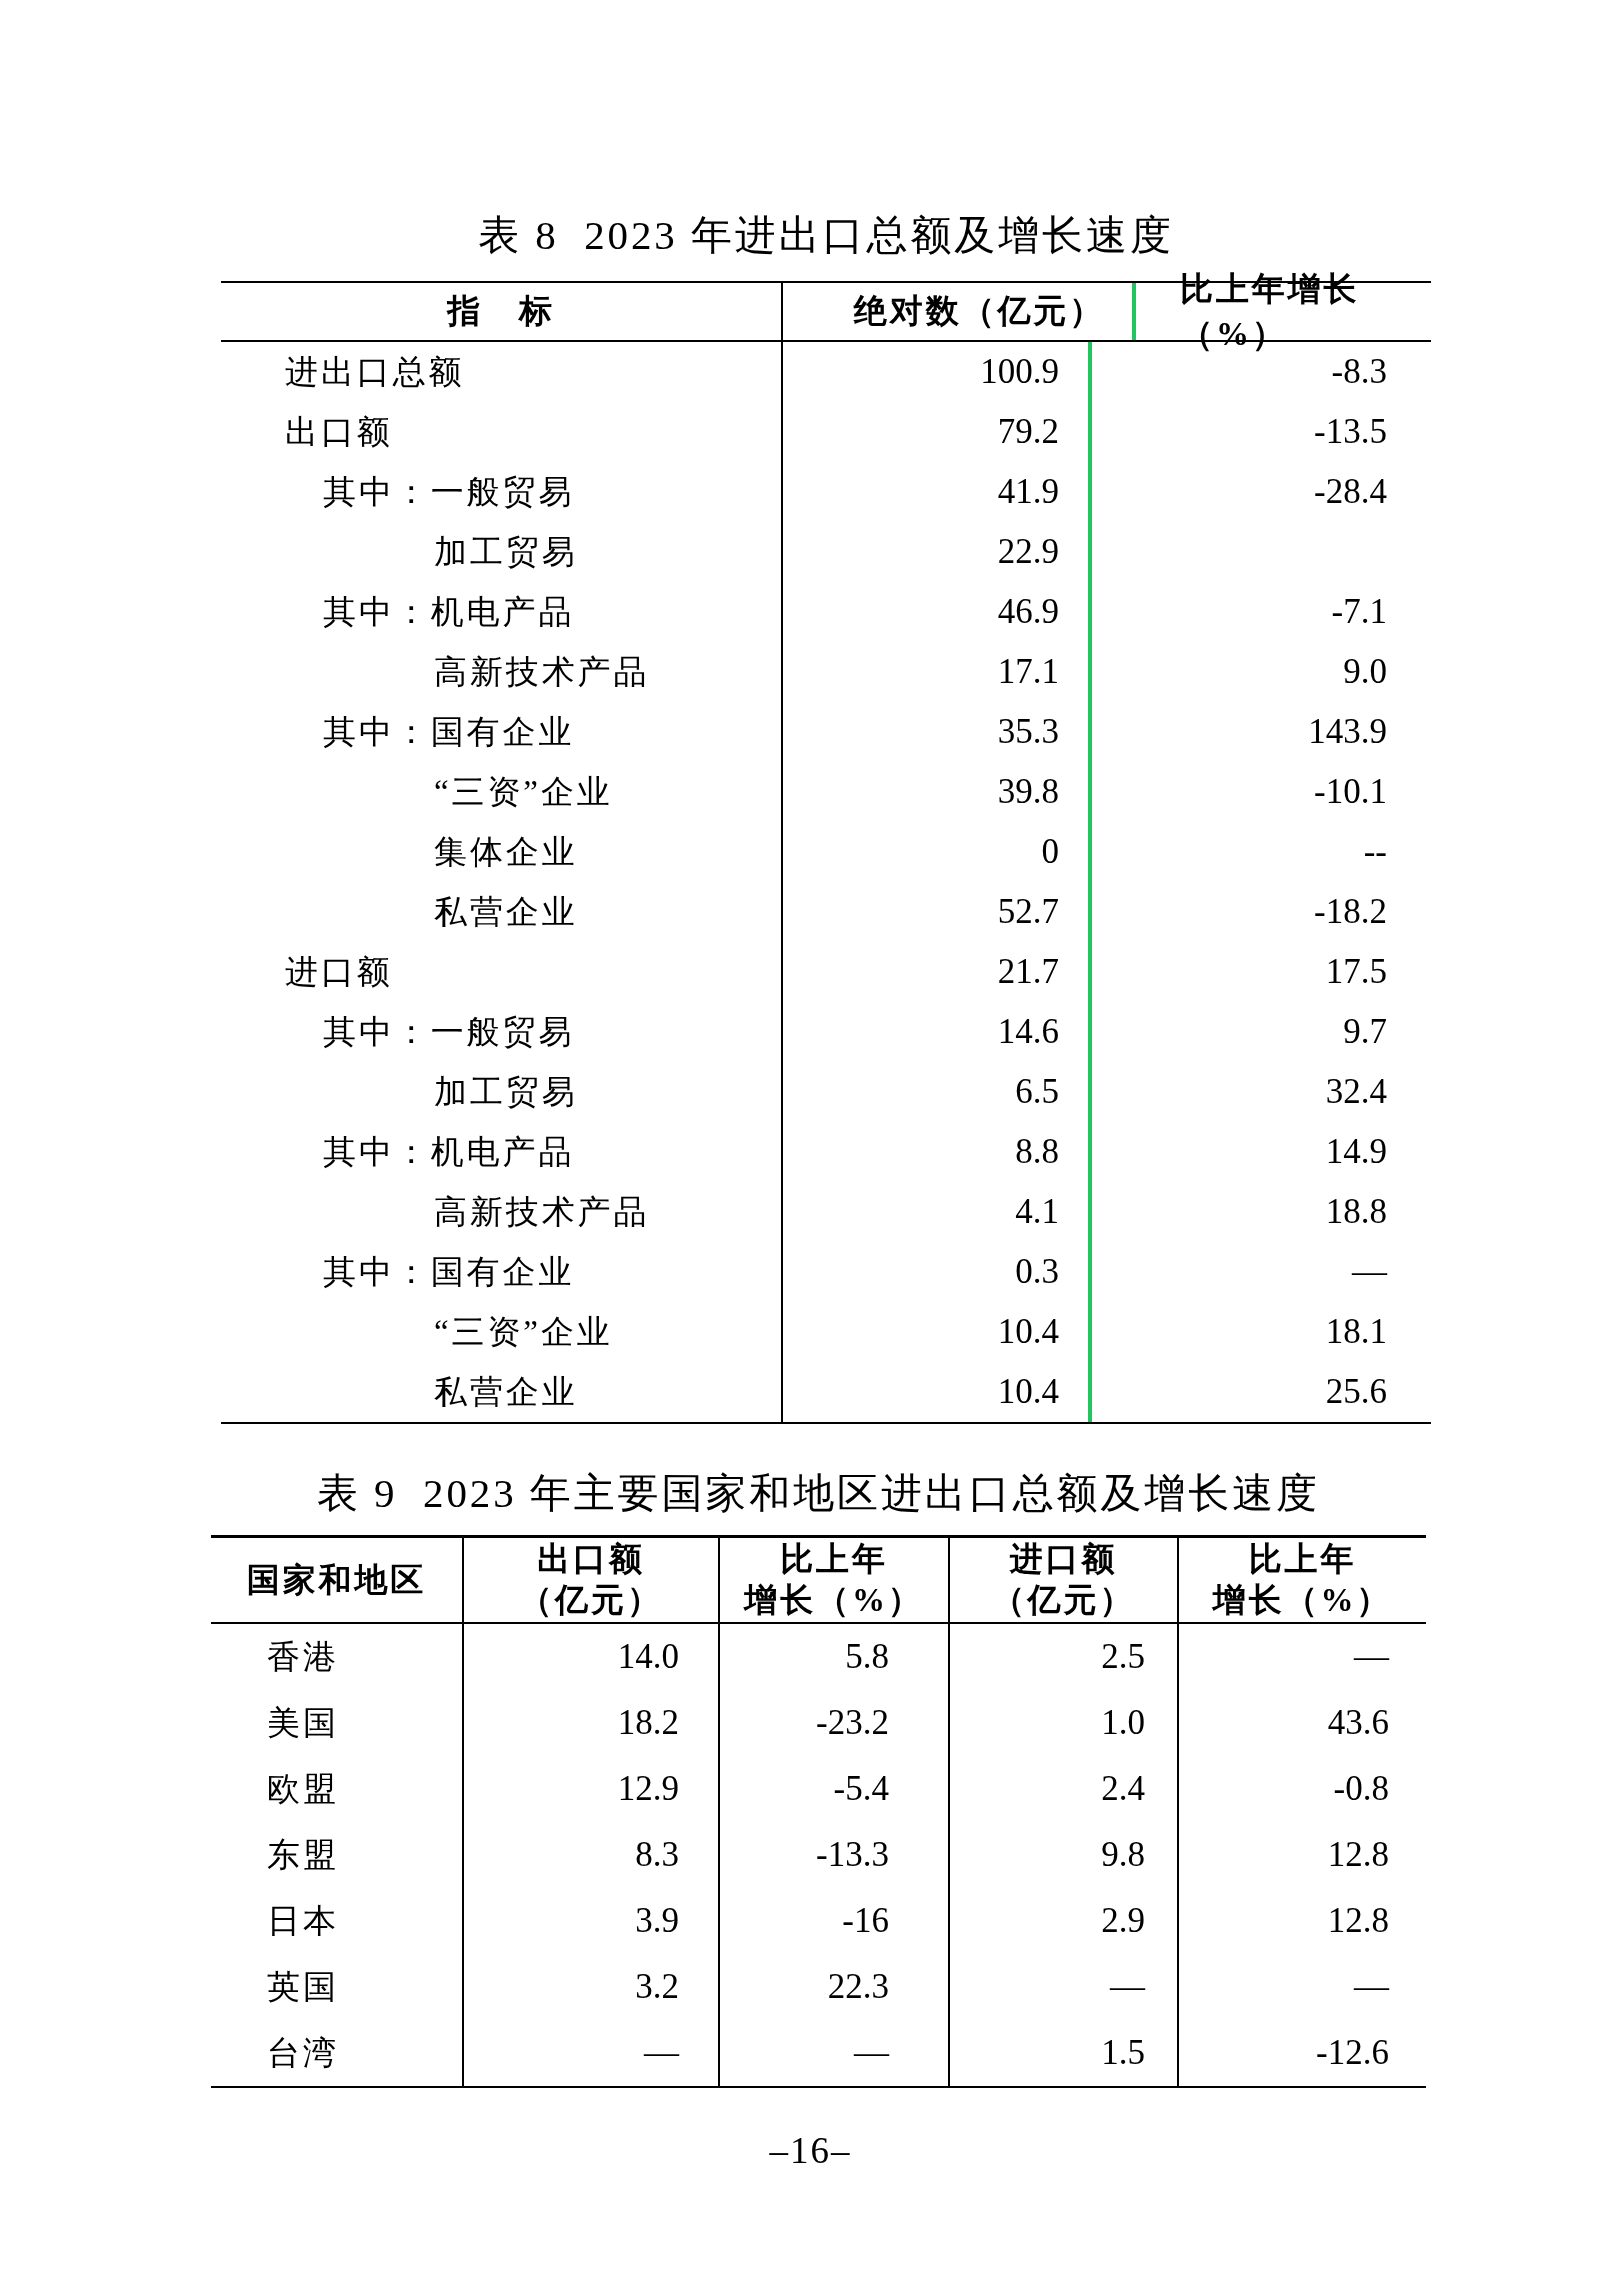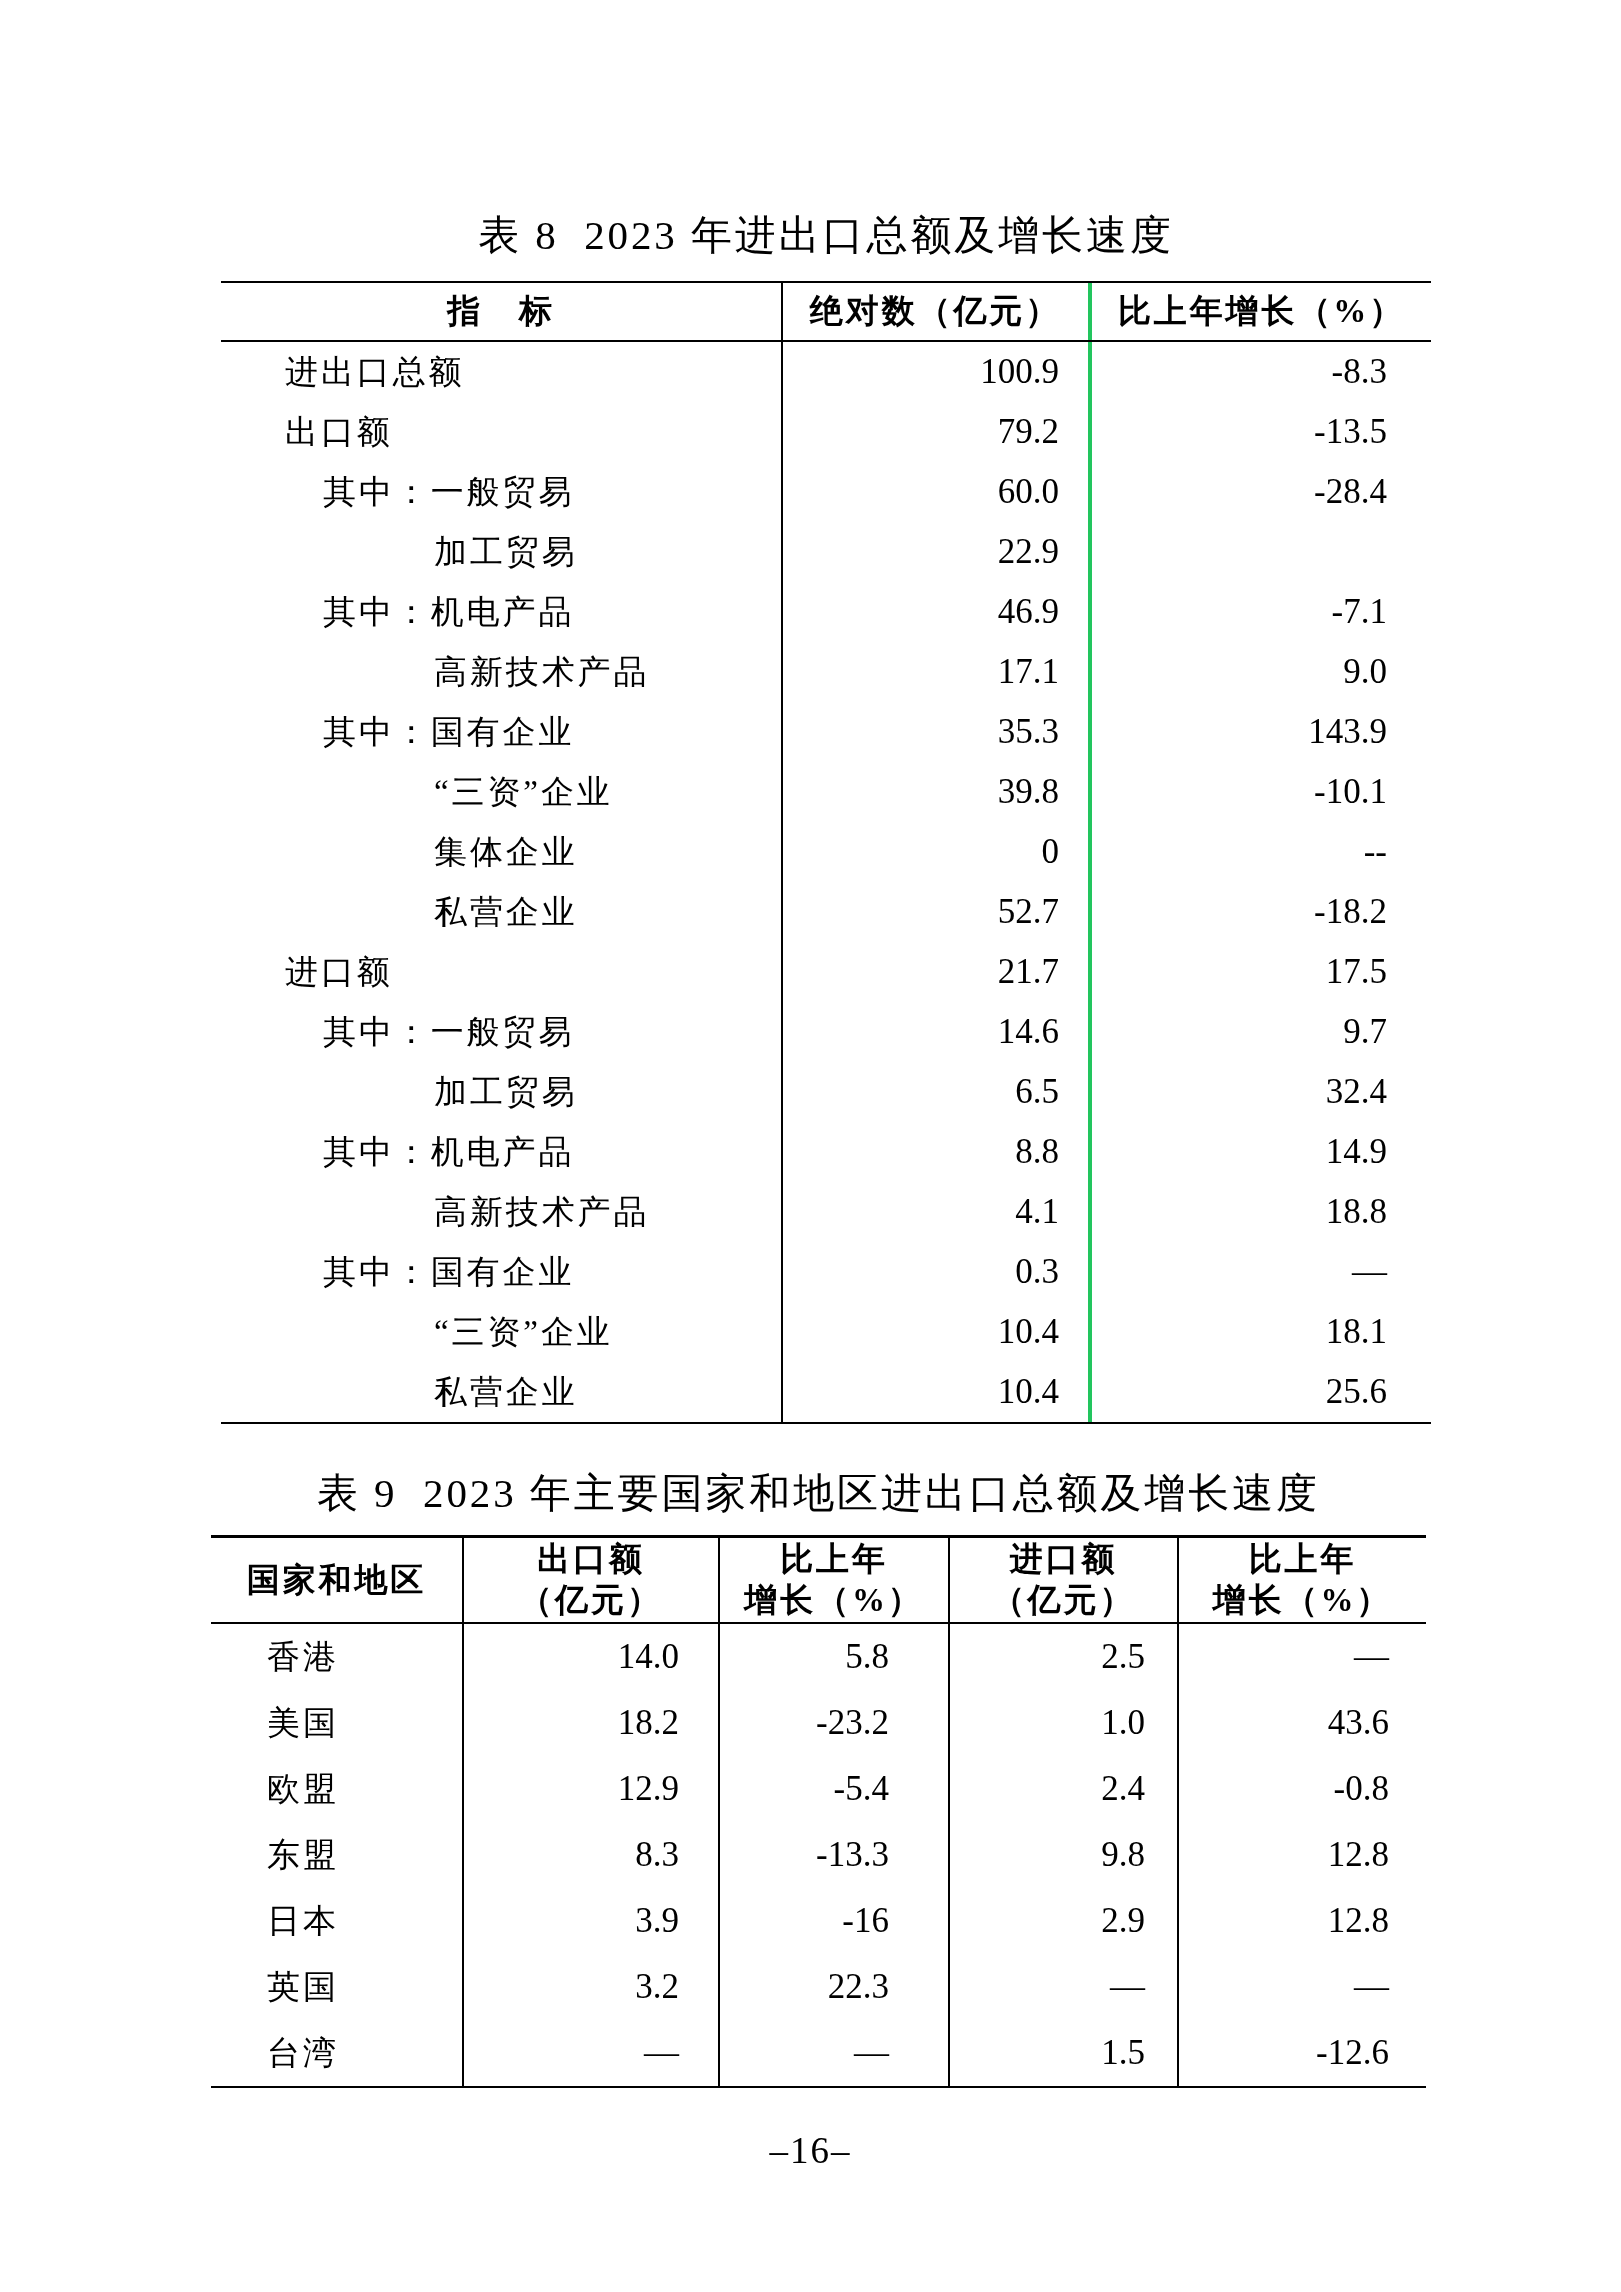--- a/index.html
+++ b/index.html
@@ -18,21 +18,21 @@
   }
   #t8-title { left:221px; width:1210px; top:208px; }
   #t9-title { left:211px; width:1215px; top:1466px; }
   .title-prefix { margin-right:25.5px; }
 
   
   .table8 {
     position:absolute; left:221px; top:281px; width:1210px;
     border-top:2.9px solid #000; border-bottom:2.9px solid #000;
   }
-  .t8-header { display:flex; height:59px; border-bottom:2.9px solid #000; }
+  .t8-header { display:flex; height:59px; border-bottom:2.9px solid #000;gap:44px; }
   .t8-row { display:flex; height:60px; }
   .t8-c1 { width:562px; border-right:2px solid #000; display:flex; align-items:center; }
   .t8-c2 { width:309px; border-right:4px solid #22c55e; display:flex; align-items:center; justify-content:flex-end; padding-right:29px; }
   .t8-c3 { flex:1; display:flex; align-items:center; justify-content:flex-end; padding-right:44px; }
   .t8-header .t8-c1, .t8-header .t8-c2, .t8-header .t8-c3 {
     justify-content:center; padding:0; font-weight:bold; letter-spacing:2.9px;
   }
 
   .lbl { letter-spacing:2.9px; }
   .ind0 { padding-left:64px; }
@@ -84,21 +84,21 @@
           <div class="t8-c2 num">100.9</div>
           <div class="t8-c3 num">-8.3</div>
         </div>
         <div class="t8-row">
           <div class="t8-c1 lbl ind0">出口额</div>
           <div class="t8-c2 num">79.2</div>
           <div class="t8-c3 num">-13.5</div>
         </div>
         <div class="t8-row">
           <div class="t8-c1 lbl ind1">其中：一般贸易</div>
-          <div class="t8-c2 num">60.0</div>
+          <div class="t8-c2 num">41.9</div>
           <div class="t8-c3 num">-28.4</div>
         </div>
         <div class="t8-row">
           <div class="t8-c1 lbl ind2">加工贸易</div>
           <div class="t8-c2 num">22.9</div>
         </div>
         <div class="t8-row">
           <div class="t8-c1 lbl ind1">其中：机电产品</div>
           <div class="t8-c2 num">46.9</div>
           <div class="t8-c3 num">-7.1</div>

